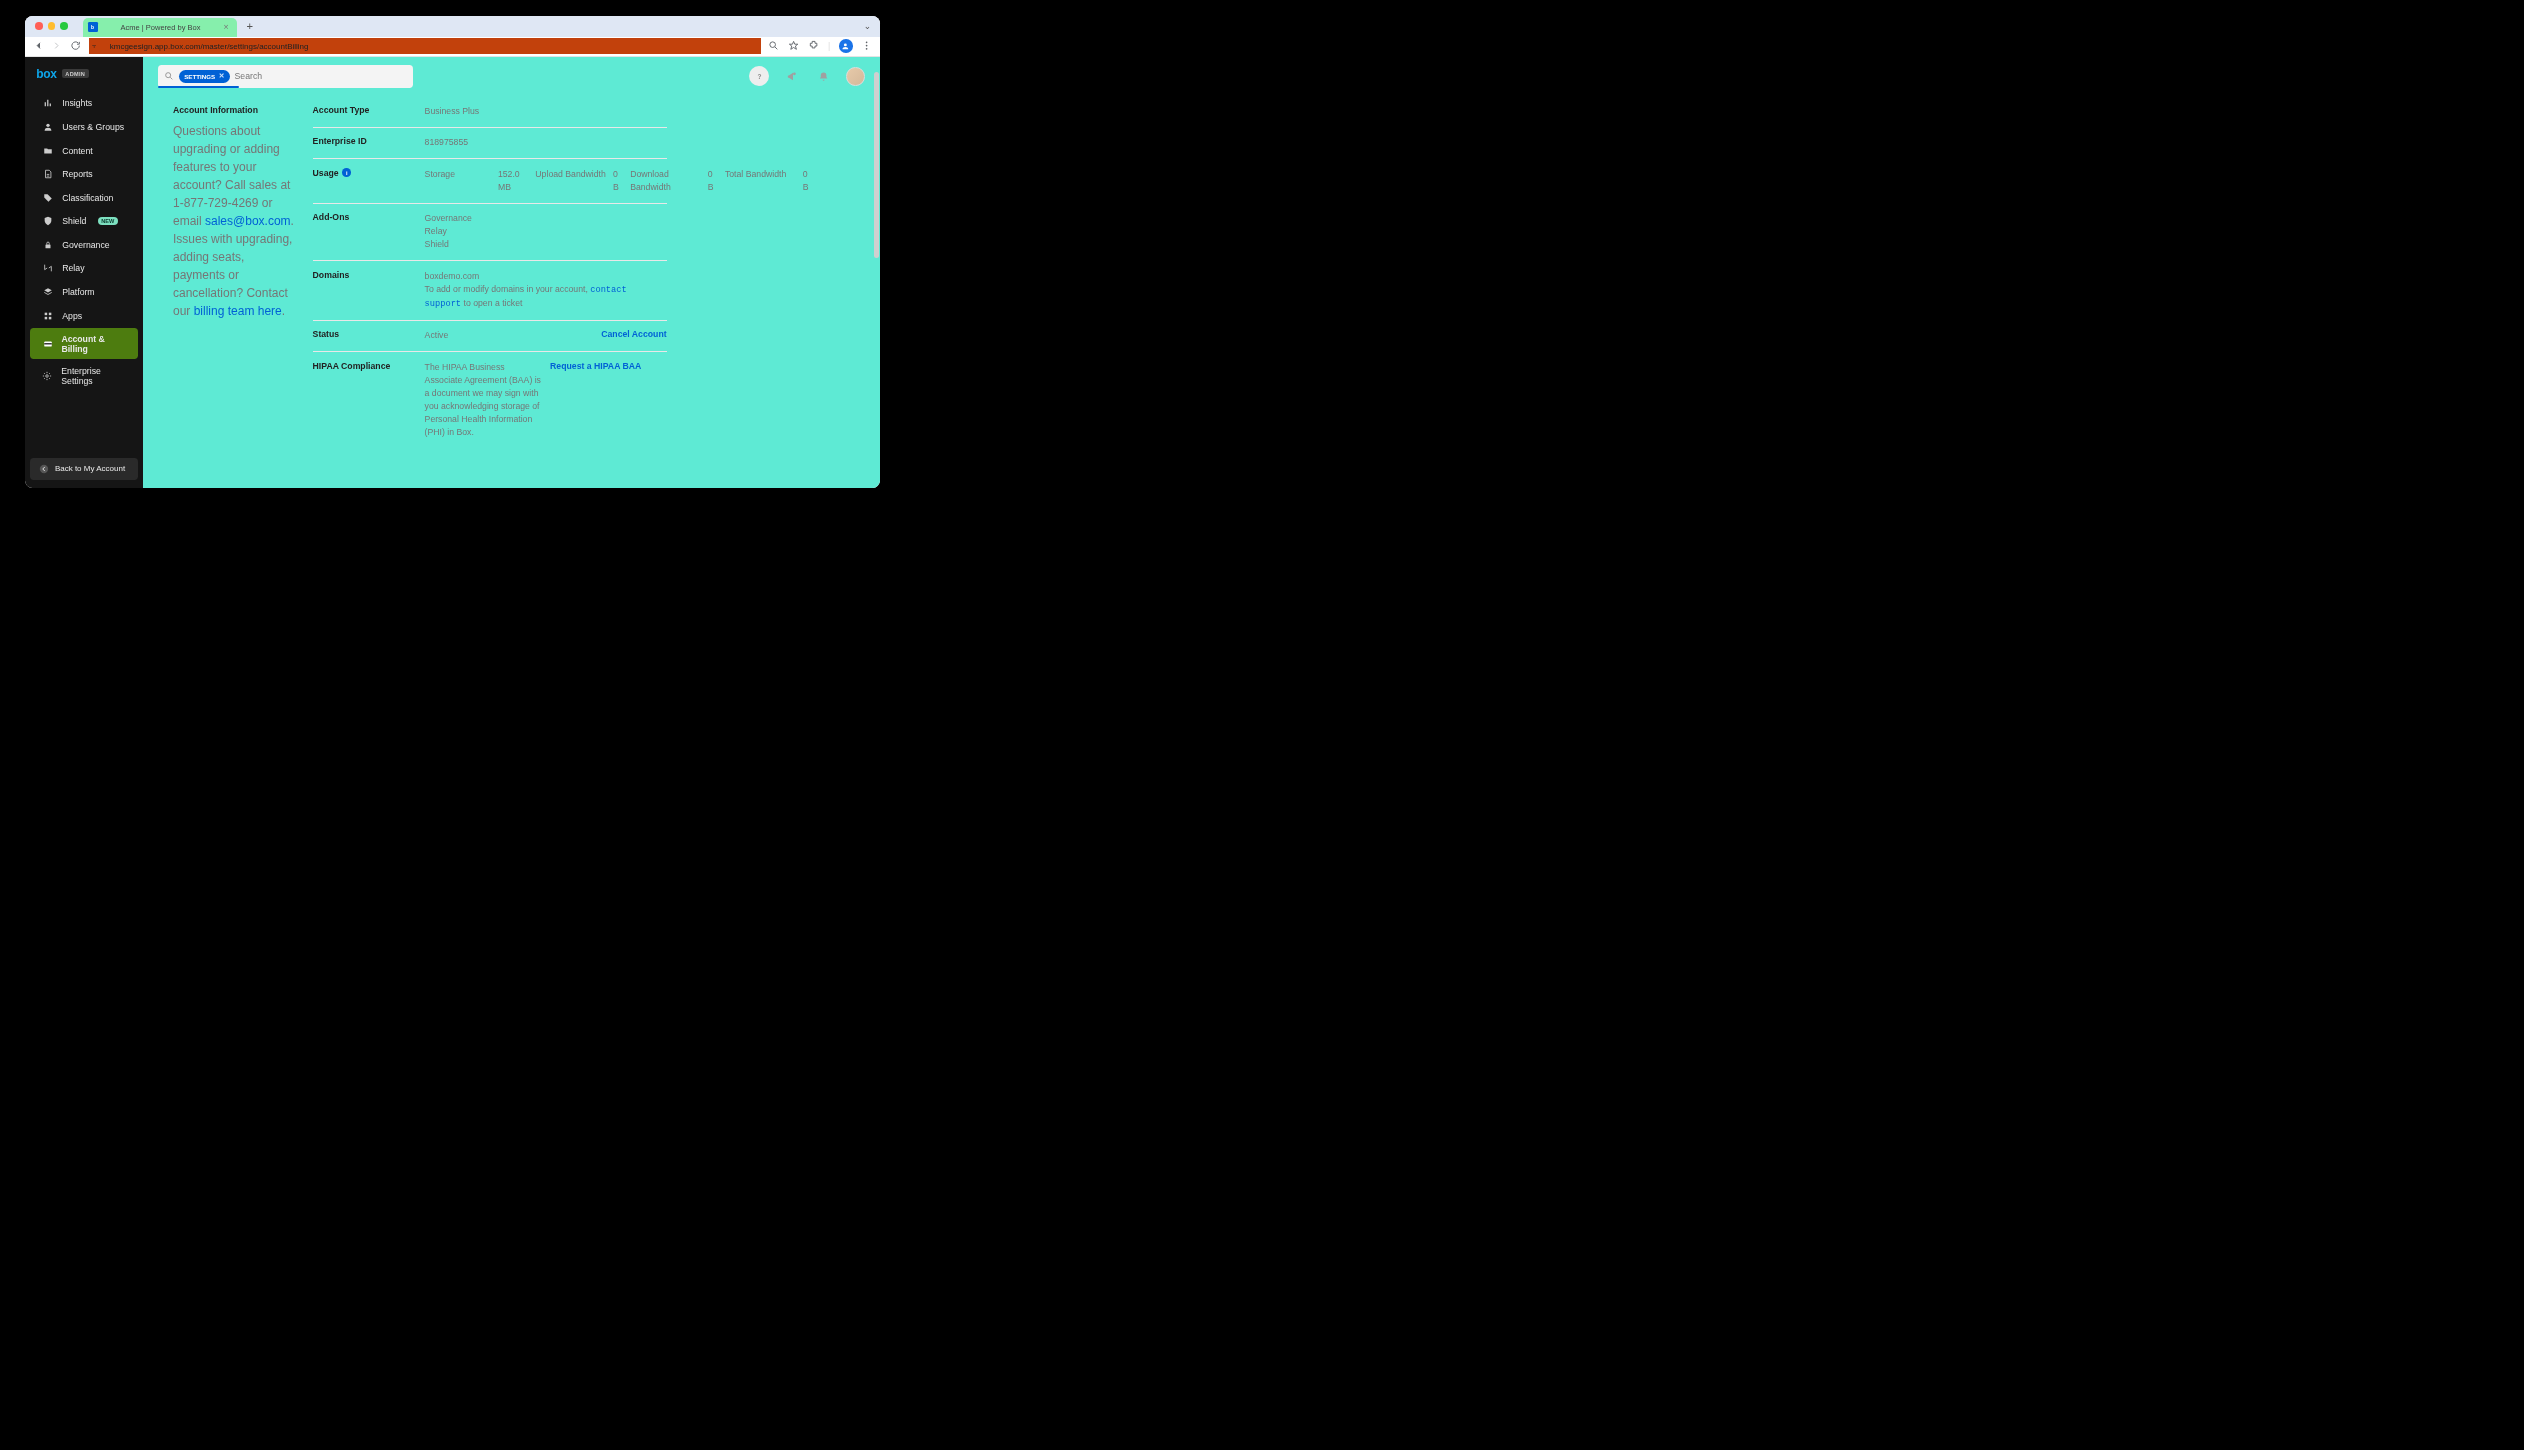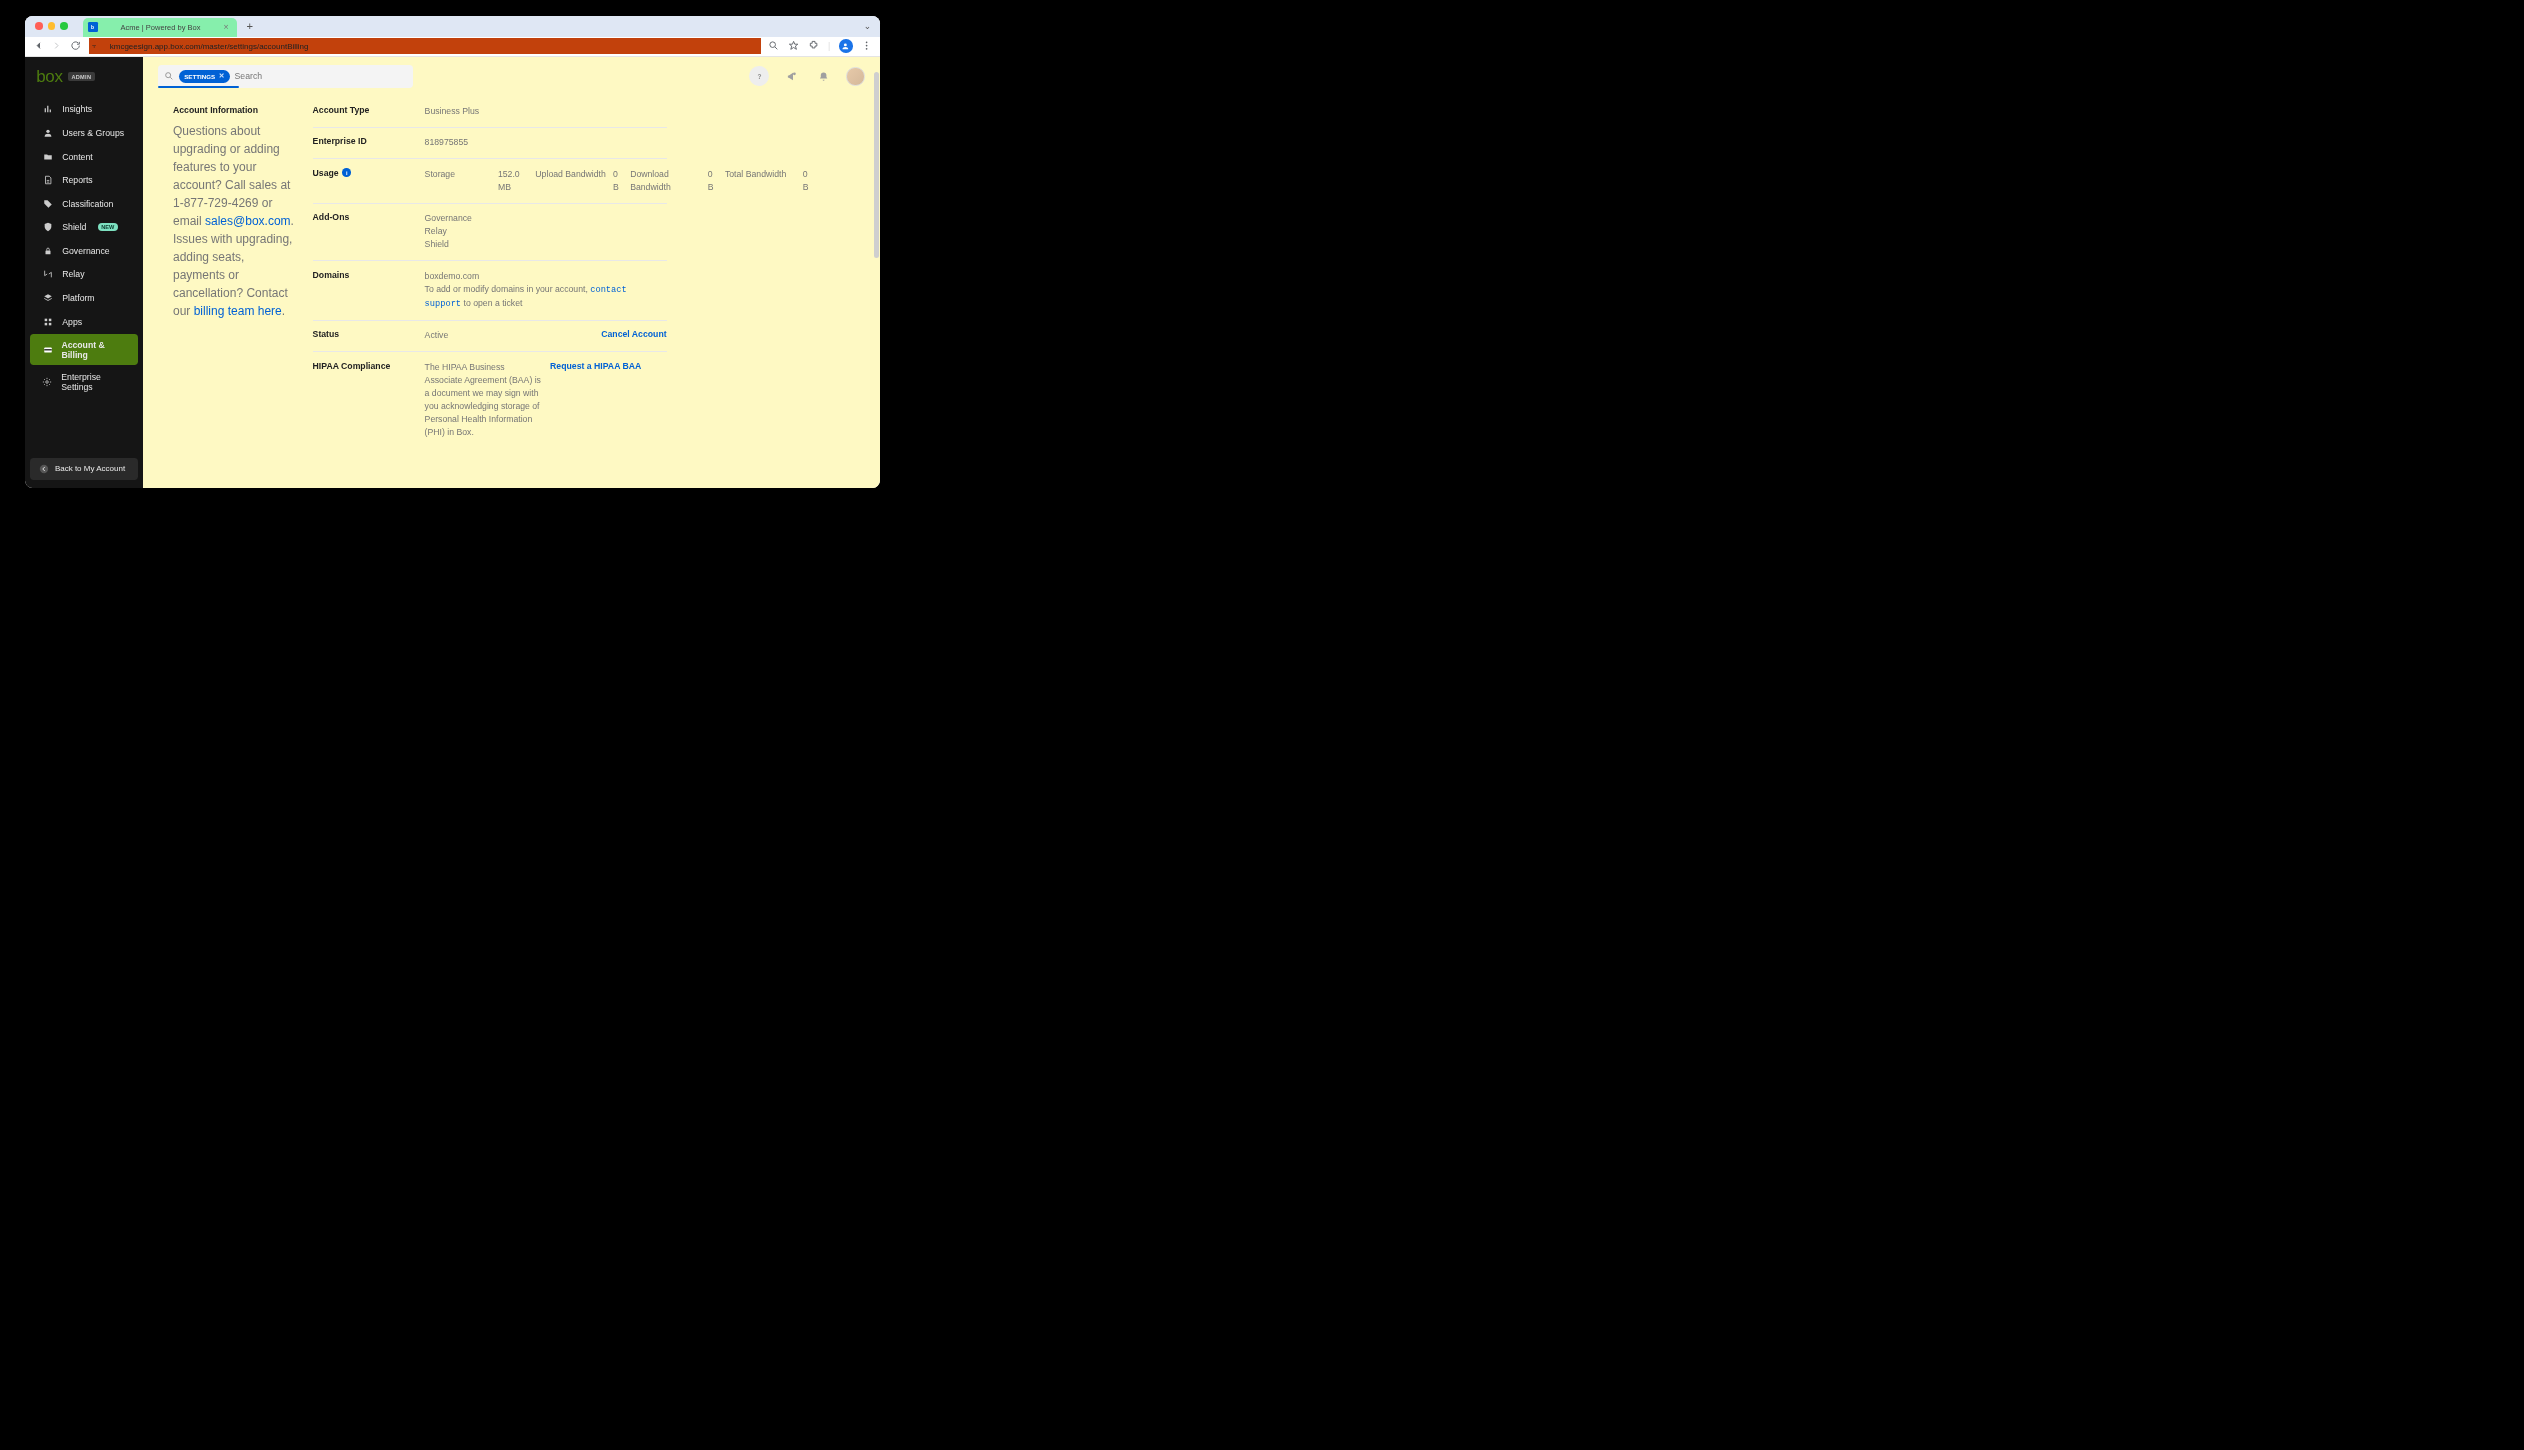--- a/index.html
+++ b/index.html
@@ -76,21 +76,21 @@
 .app-area { flex:1; display:flex; overflow:hidden; }
 .sidebar {
   width: 118px;
   background: #151515;
   color:#fff;
   display:flex;
   flex-direction:column;
   padding: 10px 0 7.5px 0;
 }
 .sidebar-header { display:flex; align-items:center; gap:5px; padding: 0 10px 8.7px 11.2px; }
-.box-logo { font-weight:400; font-size:17px; letter-spacing:-0.3px; color:#4d7c0f; }
+.box-logo { font-weight:700; font-size:12px; letter-spacing:-0.3px; color:#0ea5e9; }
 .admin-badge {
   background:#3a3a3a; color:#ccc; font-size:5.6px; font-weight:700;
   padding:1.9px 3.7px; border-radius:1.9px; letter-spacing:0.3px;
 }
 .sidebar-nav { display:flex; flex-direction:column; margin-top:2.5px; }
 .nav-item {
   display:flex; align-items:center; gap:8.7px;
   padding: 5.6px 10px 5.6px 12.4px;
   color:#e8e8e8; font-size:8.7px; cursor:pointer;
   border-radius: 3.7px;
@@ -100,21 +100,21 @@
 .nav-icon { width:11.2px; height:11.2px; display:flex; align-items:center; justify-content:center; }
 .nav-icon svg { width:10px; height:10px; fill:#ccc; }
 .nav-item.active .nav-icon svg { fill:#fff; }
 .new-badge { background:#7de0c0; color:#0b3b2e; font-size:5.6px; font-weight:700; padding:1.2px 3.7px; border-radius:5.6px; margin-left:2.5px;}
 .sidebar-footer { margin-top:auto; padding: 0 5px; }
 .back-btn {
   background:#2a2a2a; color:#eaeaea; font-size:8px; font-weight:500;
   border-radius:3.7px; padding:6.2px 8.7px; display:flex; align-items:center; gap:6.2px; cursor:pointer;
 }
 .back-btn svg { width:10px; height:10px; fill:#ccc; }
-.main { flex:1; background:#fef9c3; display:flex; flex-direction:column; overflow:auto; }
+.main { flex:1; background:#5eead4; display:flex; flex-direction:column; overflow:auto; }
 .topbar {
   display:flex; align-items:center; padding: 8.7px 15px 0 15px; gap:10px;
 }
 .search-wrap {
   position:relative; display:flex; align-items:center;
   background:#f4f4f4; border-radius:3.7px; height:22.4px; width:255px;
   padding: 0 6.2px; gap:5px;
 }
 .search-wrap .si { color:#888; display:flex; }
 .search-chip {

